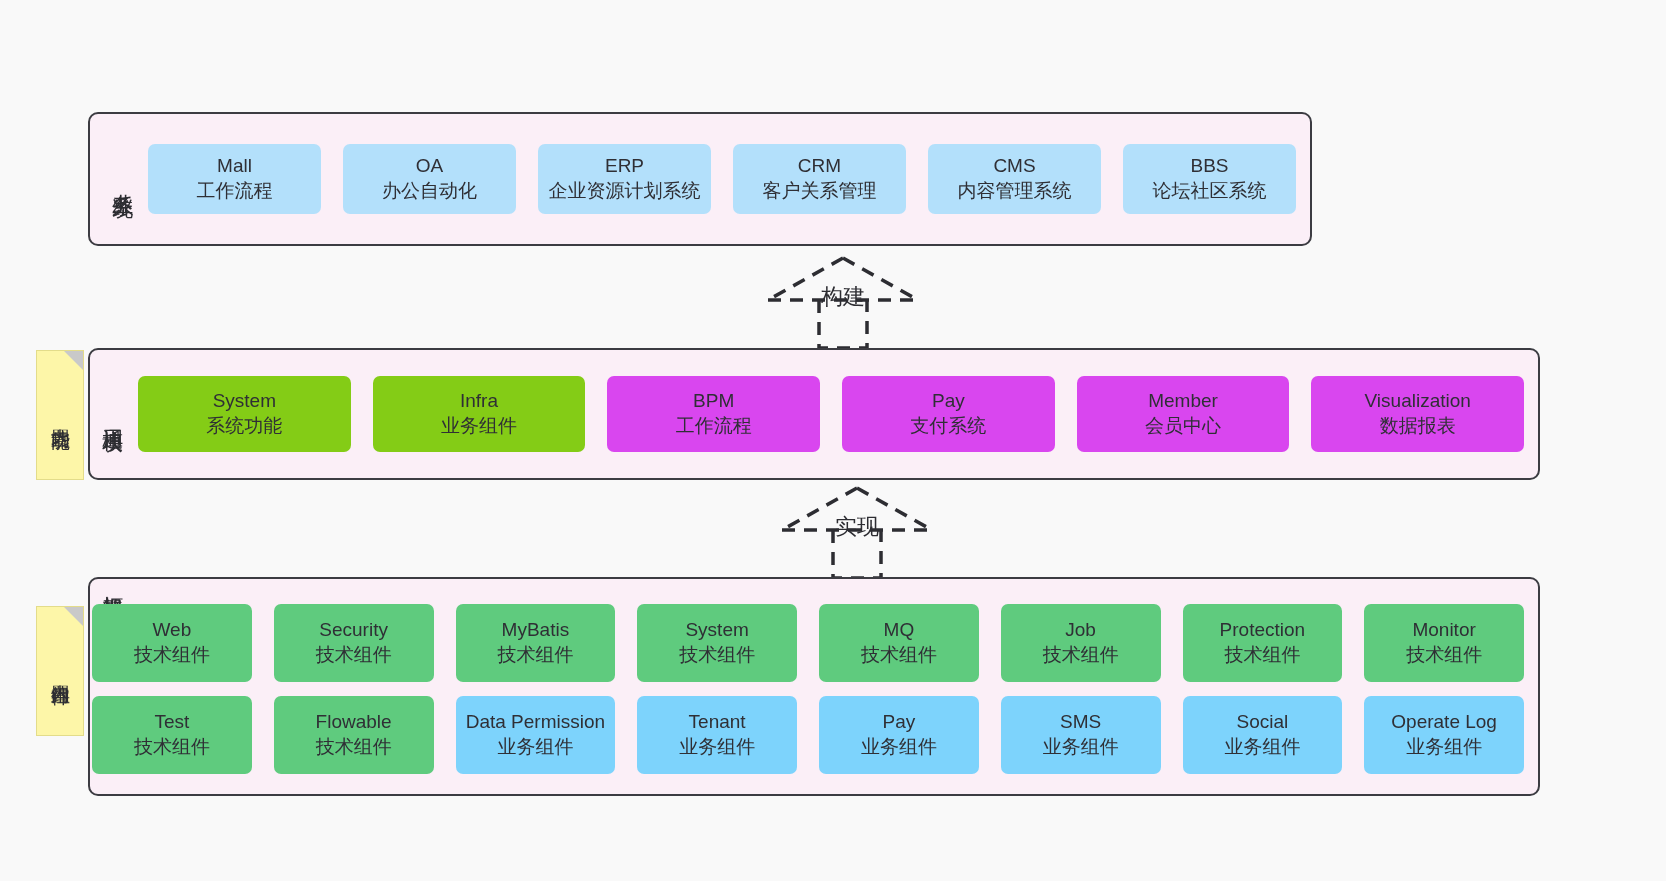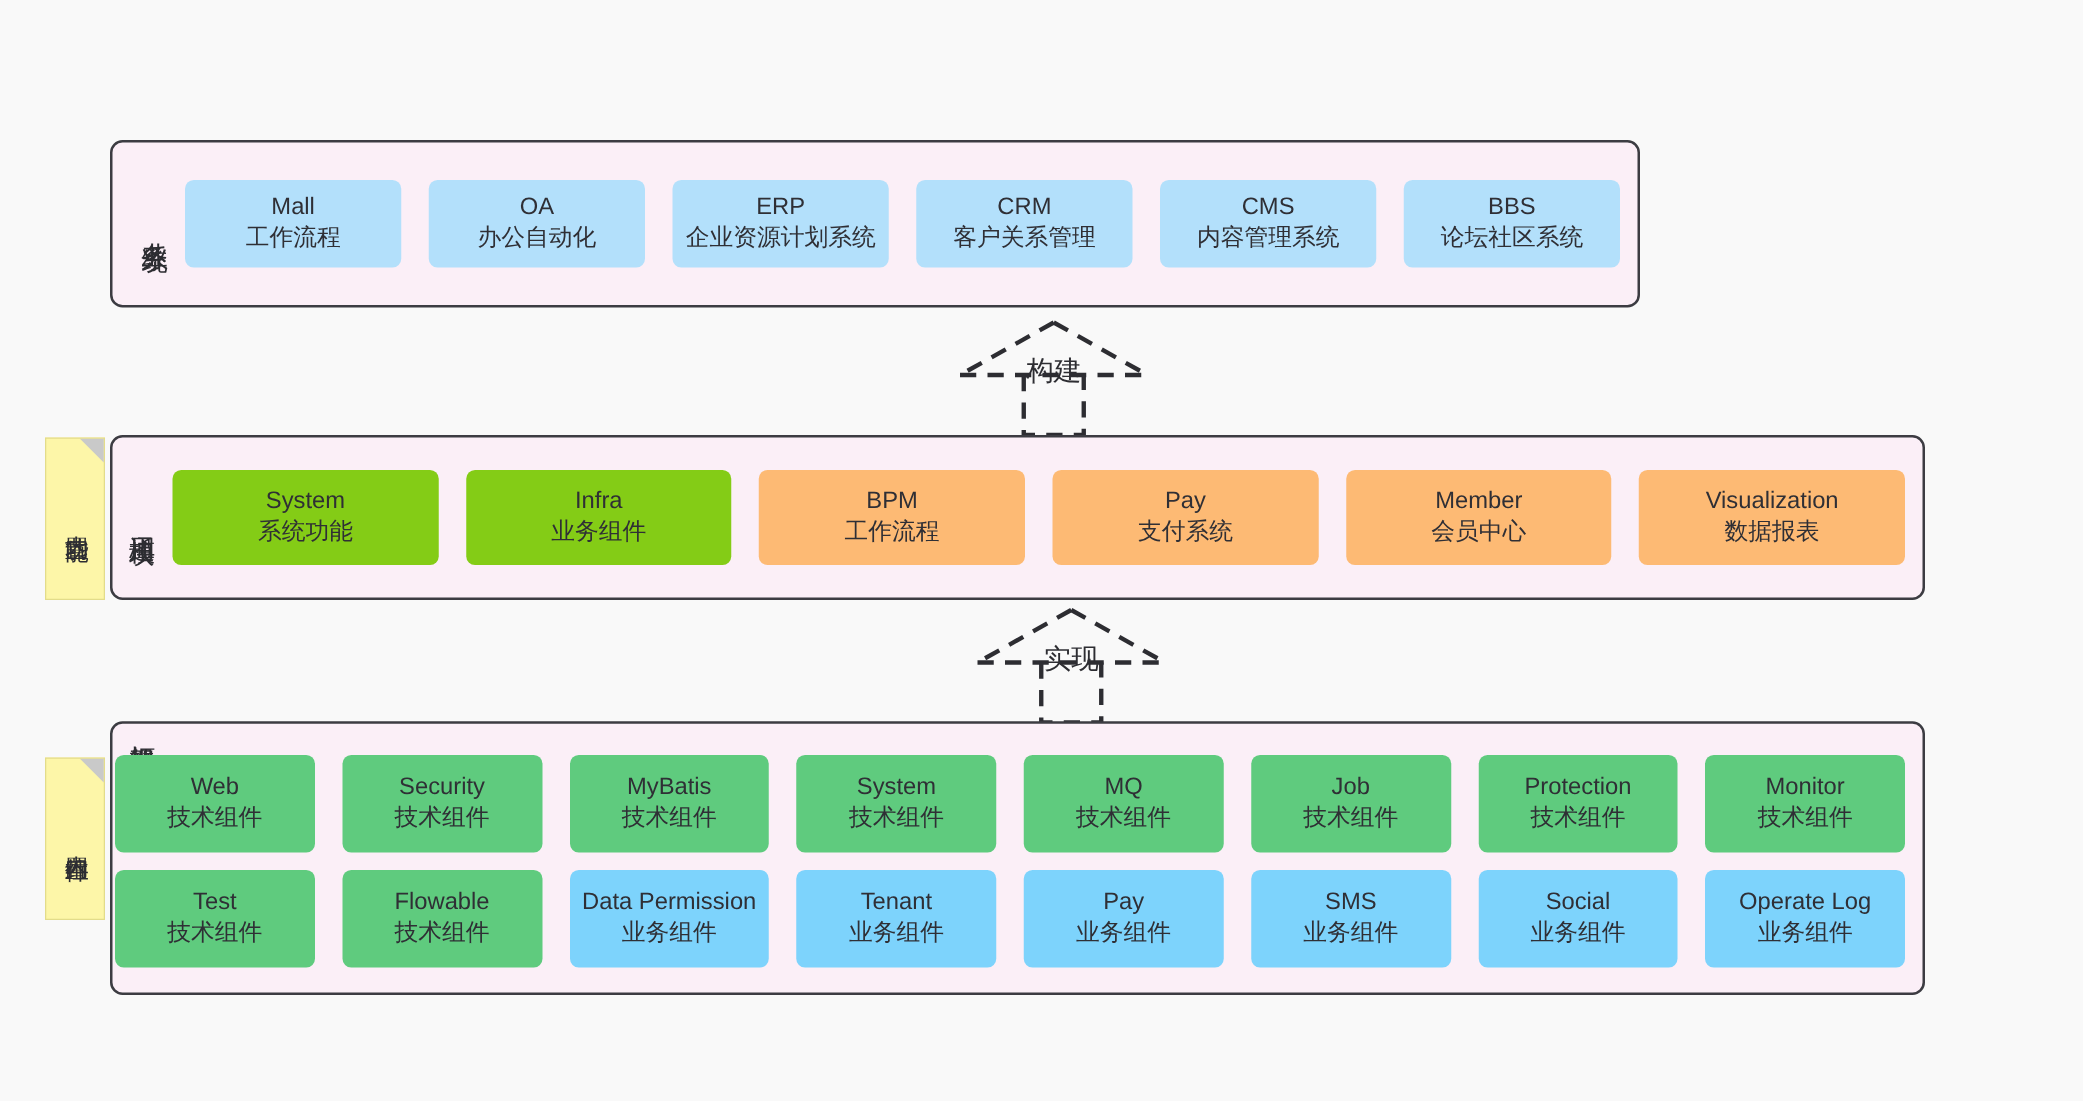--- a/index.html
+++ b/index.html
@@ -77,21 +77,21 @@
     color: #2f2f35;
     padding: 4px 6px;
     overflow: hidden;
   }
   .card .ln { display: block; white-space: nowrap; }
   .card.wrap .ln { white-space: normal; }
 
   
   .c-blue        { background: #b3e0fb; }
   .c-red         { background: #84cc16; }
-  .c-pink        { background: #fdba74; }
+  .c-pink        { background: #d946ef; }
   .c-green       { background: #5fcb7e; }
   .c-green-light { background: #7dd3fc; }
 
   
   #layer-business  { left: 88px;  top: 112px; width: 1224px; height: 134px; padding-left: 10px; }
   #layer-modules   { left: 88px;  top: 348px; width: 1452px; height: 132px; }
   #layer-framework { left: 88px;  top: 577px; width: 1452px; height: 219px; flex-direction: column; }
 
   #layer-business .card  { height: 70px; }
   #layer-modules  .card  { height: 76px; }

